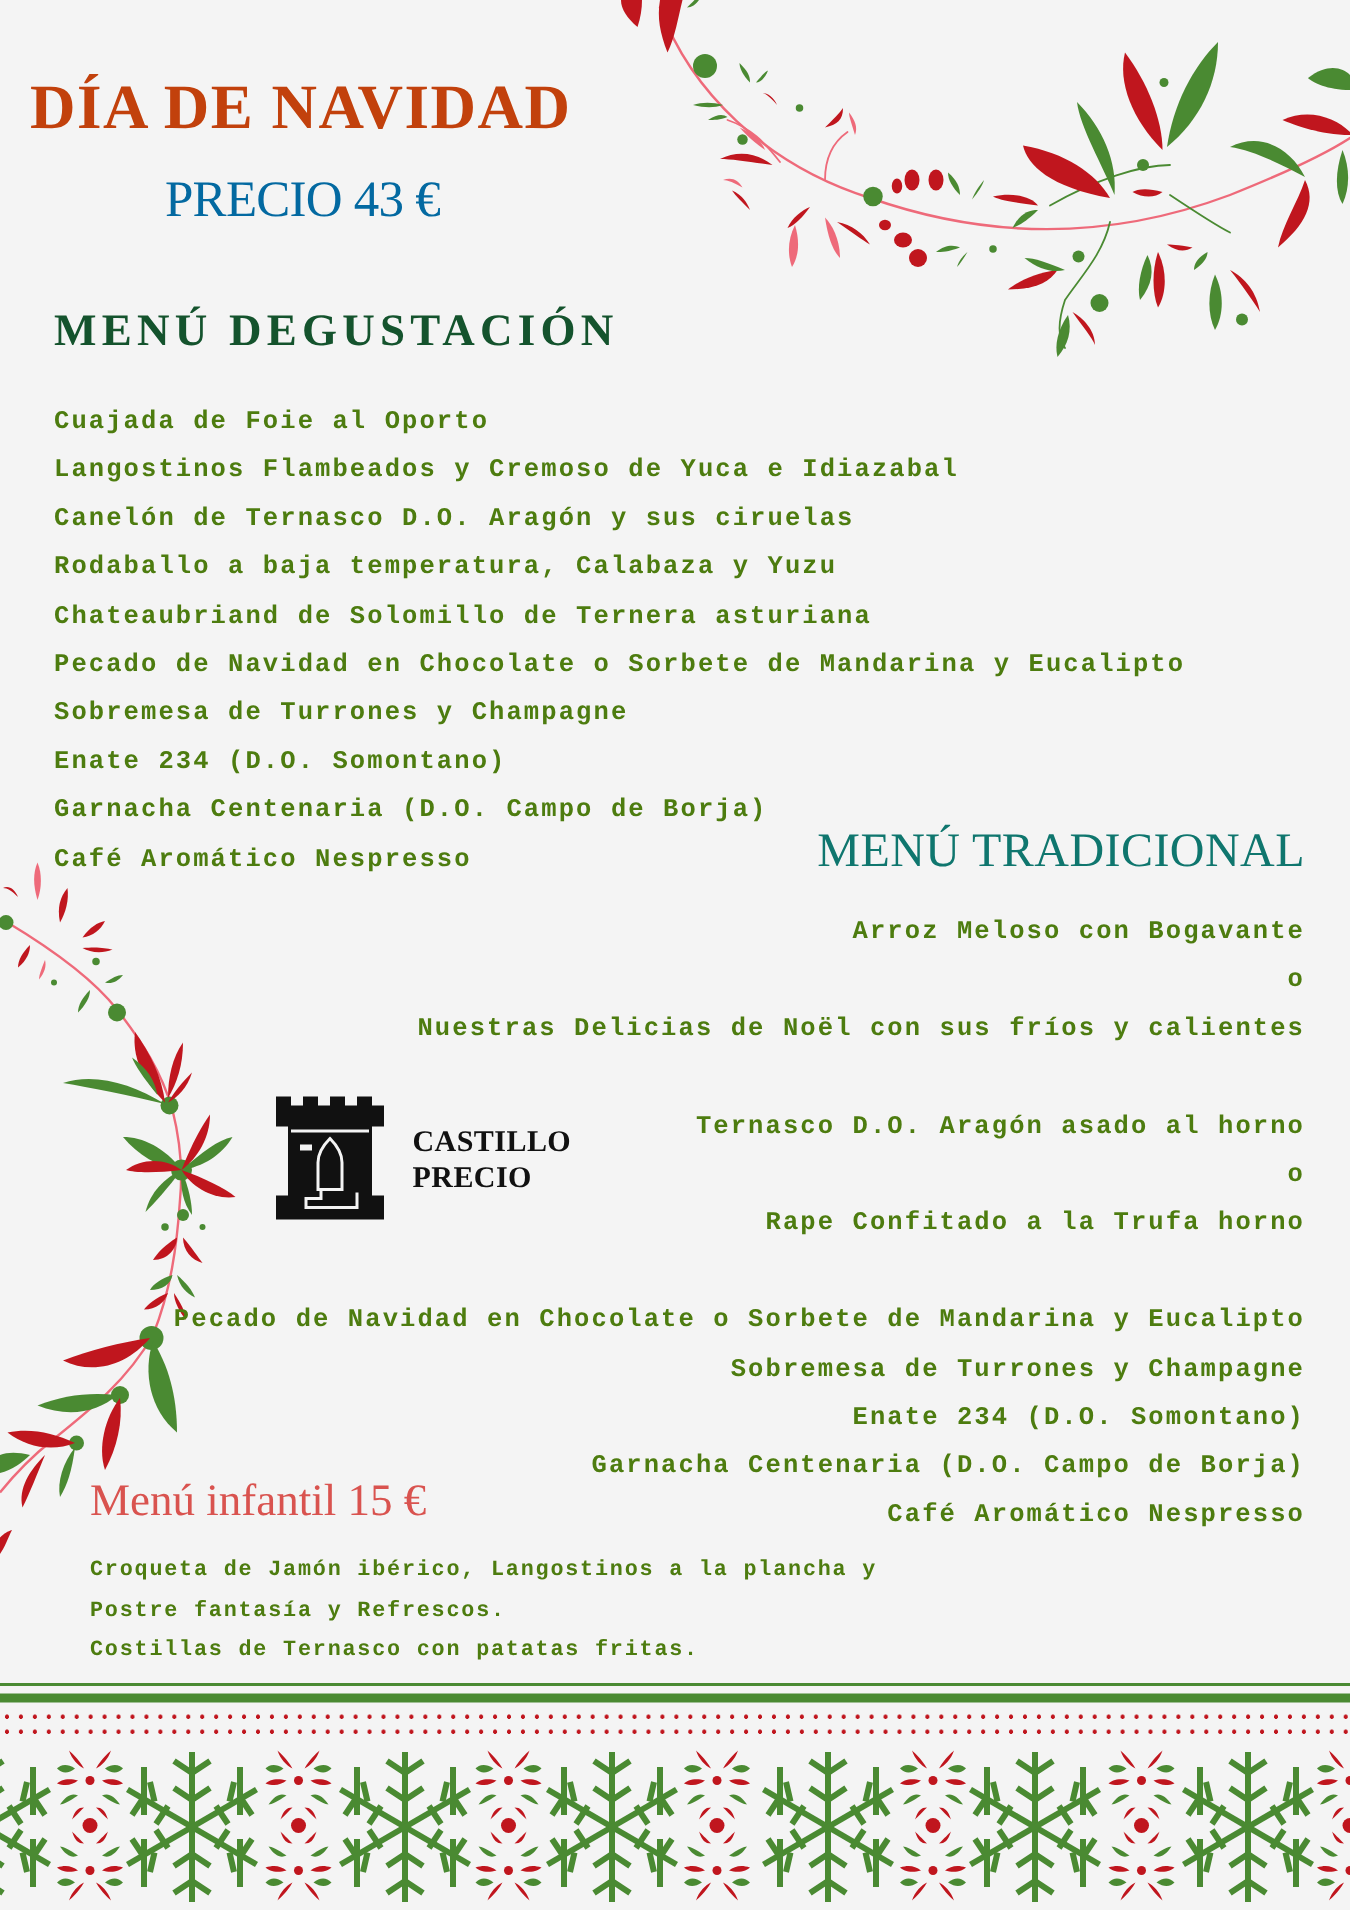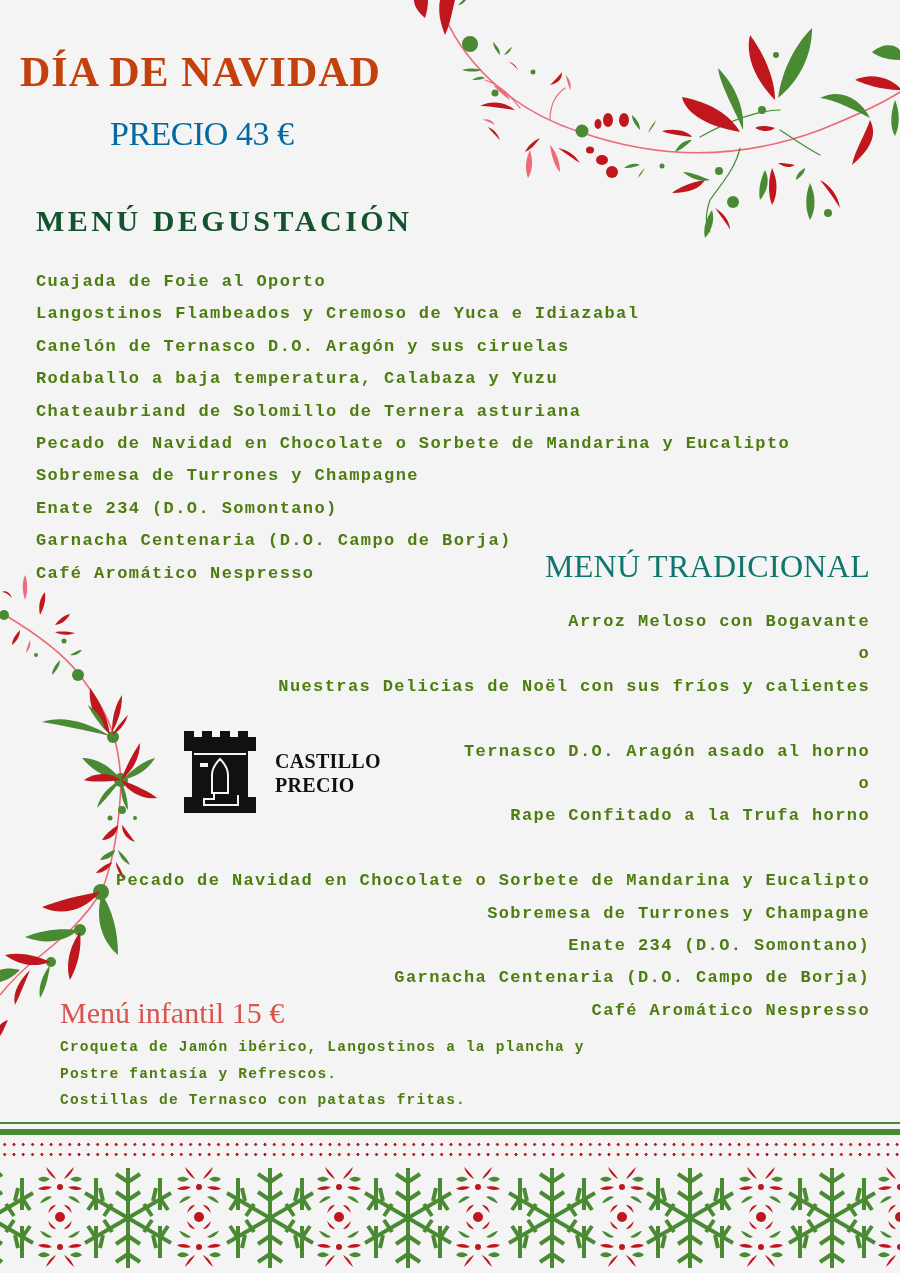--- a/index.html
+++ b/index.html
@@ -28,21 +28,21 @@
   }
   .sec-trad {
     right:30px; top:548px; font-family:"Liberation Serif", serif;
     font-size:32px; color:#0f766e; white-space:nowrap; letter-spacing:0.3px;
   }
   .trad-list { right:30px; top:606px; text-align:right; }
   .trad-list .item { line-height:32.4px; }
   .gap { height:32.4px; }
   .sec-inf {
     left:60px; top:984px; font-family:"Liberation Serif", serif;
-    font-size:30px; color:#d9534f; white-space:nowrap;margin-top:12px;
+    font-size:30px; color:#d9534f; white-space:nowrap;
   }
   .inf-list { left:60px; top:1034px; }
   .inf-list .item { font-size:14.5px; line-height:26.5px; letter-spacing:1.2px; }
   .logo { left:182px; top:729px; width:190px; height:86px; }
   .logo-text {
     position:absolute; left:78px; top:20px; font-family:"Liberation Serif", serif;
     font-weight:bold; color:#111; font-size:20px; line-height:24px; letter-spacing:0.3px;margin-left:15px;
   }
   .rule1 { left:0; top:1122px; width:900px; height:2px; background:#4a8a32; }
   .rule2 { left:0; top:1129px; width:900px; height:6px; background:#4a8a32; }

